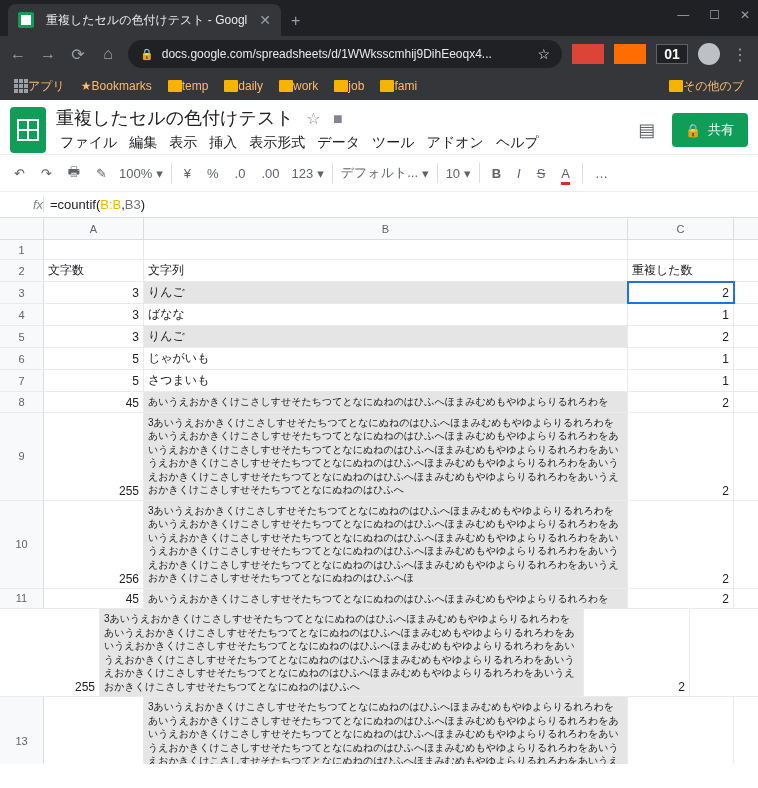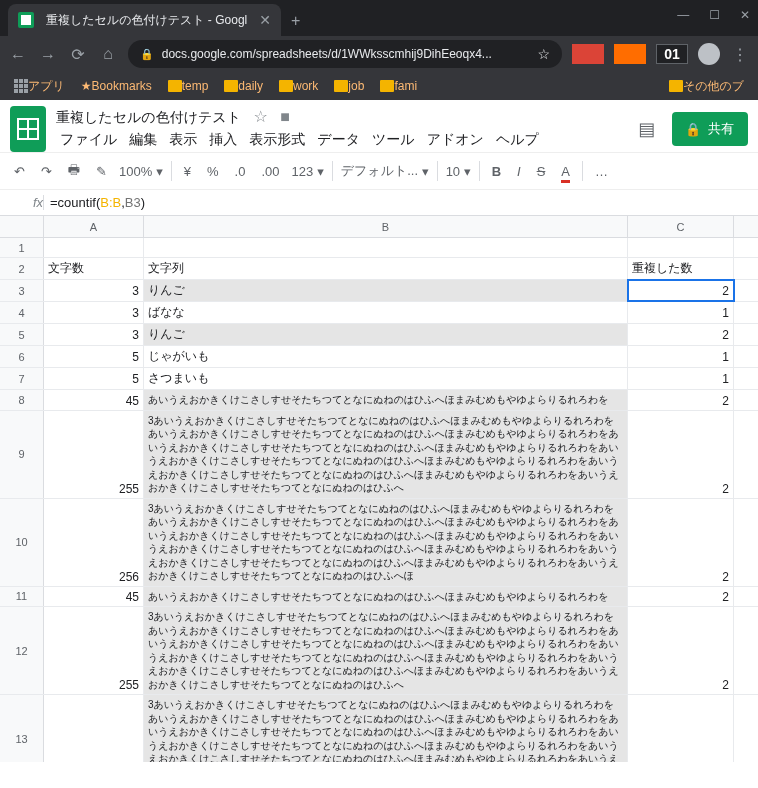--- a/index.html
+++ b/index.html
@@ -35,21 +35,21 @@
 .bm-apps-icon span { background:#9aa0a6; }
 .bm-spacer { flex: 1; }
 
 
 .sheets-header { background: #fff; padding: 6px 10px 0 10px; }
 .doc-title-row { display: flex; align-items: center; gap: 10px; }
 .sheets-logo { width: 36px; height: 46px; background: #0f9d58; border-radius: 4px; display: flex; align-items: center; justify-content: center; }
 .sheets-logo-inner { width: 22px; height: 22px; background: #fff; display: grid; grid-template-columns: 1fr 1fr; grid-template-rows: 1fr 1fr; gap: 2px; padding: 2px; }
 .sheets-logo-inner span { background: #0f9d58; }
 .doc-title-col { flex: 1; }
-.doc-title { font-size: 14px; color: #202124; display: inline-block; }
+.doc-title { font-size: 18px; color: #202124; display: inline-block; }
 .doc-star { color: #80868b; margin-left: 8px; font-size: 16px; }
 .doc-folder { color: #80868b; margin-left: 8px; font-size: 16px; }
 .menu-bar { display: flex; gap: 4px; font-size: 14px; color: #202124; margin-top: 2px; }
 .menu-item { padding: 2px 4px; }
 .comment-btn { width: 30px; height: 30px; color: #5f6368; font-size: 18px; display: flex; align-items: center; justify-content: center; }
 .share-btn { background: #0f9d58; color: #fff; height: 34px; padding: 0 14px; border-radius: 4px; display: flex; align-items: center; gap: 6px; font-size: 13px; font-weight: 500; }
 
 
 .toolbar { height: 38px; border-top: 1px solid #eee; border-bottom: 1px solid #eee; display: flex; align-items: center; padding: 0 10px; gap: 8px; font-size: 13px; color: #5f6368; }
 .tb-btn { padding: 2px 4px; }
@@ -312,21 +312,20 @@
         <div class="cell col-B hl wrap">3あいうえおかきくけこさしすせそたちつてとなにぬねのはひふへほまみむめもやゆよらりるれろわをあいうえおかきくけこさしすせそたちつてとなにぬねのはひふへほまみむめもやゆよらりるれろわをあいうえおかきくけこさしすせそたちつてとなにぬねのはひふへほまみむめもやゆよらりるれろわをあいうえおかきくけこさしすせそたちつてとなにぬねのはひふへほまみむめもやゆよらりるれろわをあいうえおかきくけこさしすせそたちつてとなにぬねのはひふへほまみむめもやゆよらりるれろわをあいうえおかきくけこさしすせそたちつてとなにぬねのはひふへほ</div>
         <div class="cell col-C num tall">2</div>
       </div>
       <div class="row">
         <div class="row-h">11</div>
         <div class="cell col-A num tall">45</div>
         <div class="cell col-B hl wrap">あいうえおかきくけこさしすせそたちつてとなにぬねのはひふへほまみむめもやゆよらりるれろわを</div>
         <div class="cell col-C num tall">2</div>
       </div>
       <div class="row">
-        <div class="row-h">12</div>
         <div class="cell col-A num tall">255</div>
         <div class="cell col-B hl wrap">3あいうえおかきくけこさしすせそたちつてとなにぬねのはひふへほまみむめもやゆよらりるれろわをあいうえおかきくけこさしすせそたちつてとなにぬねのはひふへほまみむめもやゆよらりるれろわをあいうえおかきくけこさしすせそたちつてとなにぬねのはひふへほまみむめもやゆよらりるれろわをあいうえおかきくけこさしすせそたちつてとなにぬねのはひふへほまみむめもやゆよらりるれろわをあいうえおかきくけこさしすせそたちつてとなにぬねのはひふへほまみむめもやゆよらりるれろわをあいうえおかきくけこさしすせそたちつてとなにぬねのはひふへ</div>
         <div class="cell col-C num tall">2</div>
       </div>
       <div class="row">
         <div class="row-h">13</div>
         <div class="cell col-A num tall">256</div>
         <div class="cell col-B hl wrap">3あいうえおかきくけこさしすせそたちつてとなにぬねのはひふへほまみむめもやゆよらりるれろわをあいうえおかきくけこさしすせそたちつてとなにぬねのはひふへほまみむめもやゆよらりるれろわをあいうえおかきくけこさしすせそたちつてとなにぬねのはひふへほまみむめもやゆよらりるれろわをあいうえおかきくけこさしすせそたちつてとなにぬねのはひふへほまみむめもやゆよらりるれろわをあいうえおかきくけこさしすせそたちつてとなにぬねのはひふへほまみむめもやゆよらりるれろわをあいうえおかきくけこさしすせそたちつてとなにぬねのはひふへほ</div>
         <div class="cell col-C num tall">2</div>
       </div>

